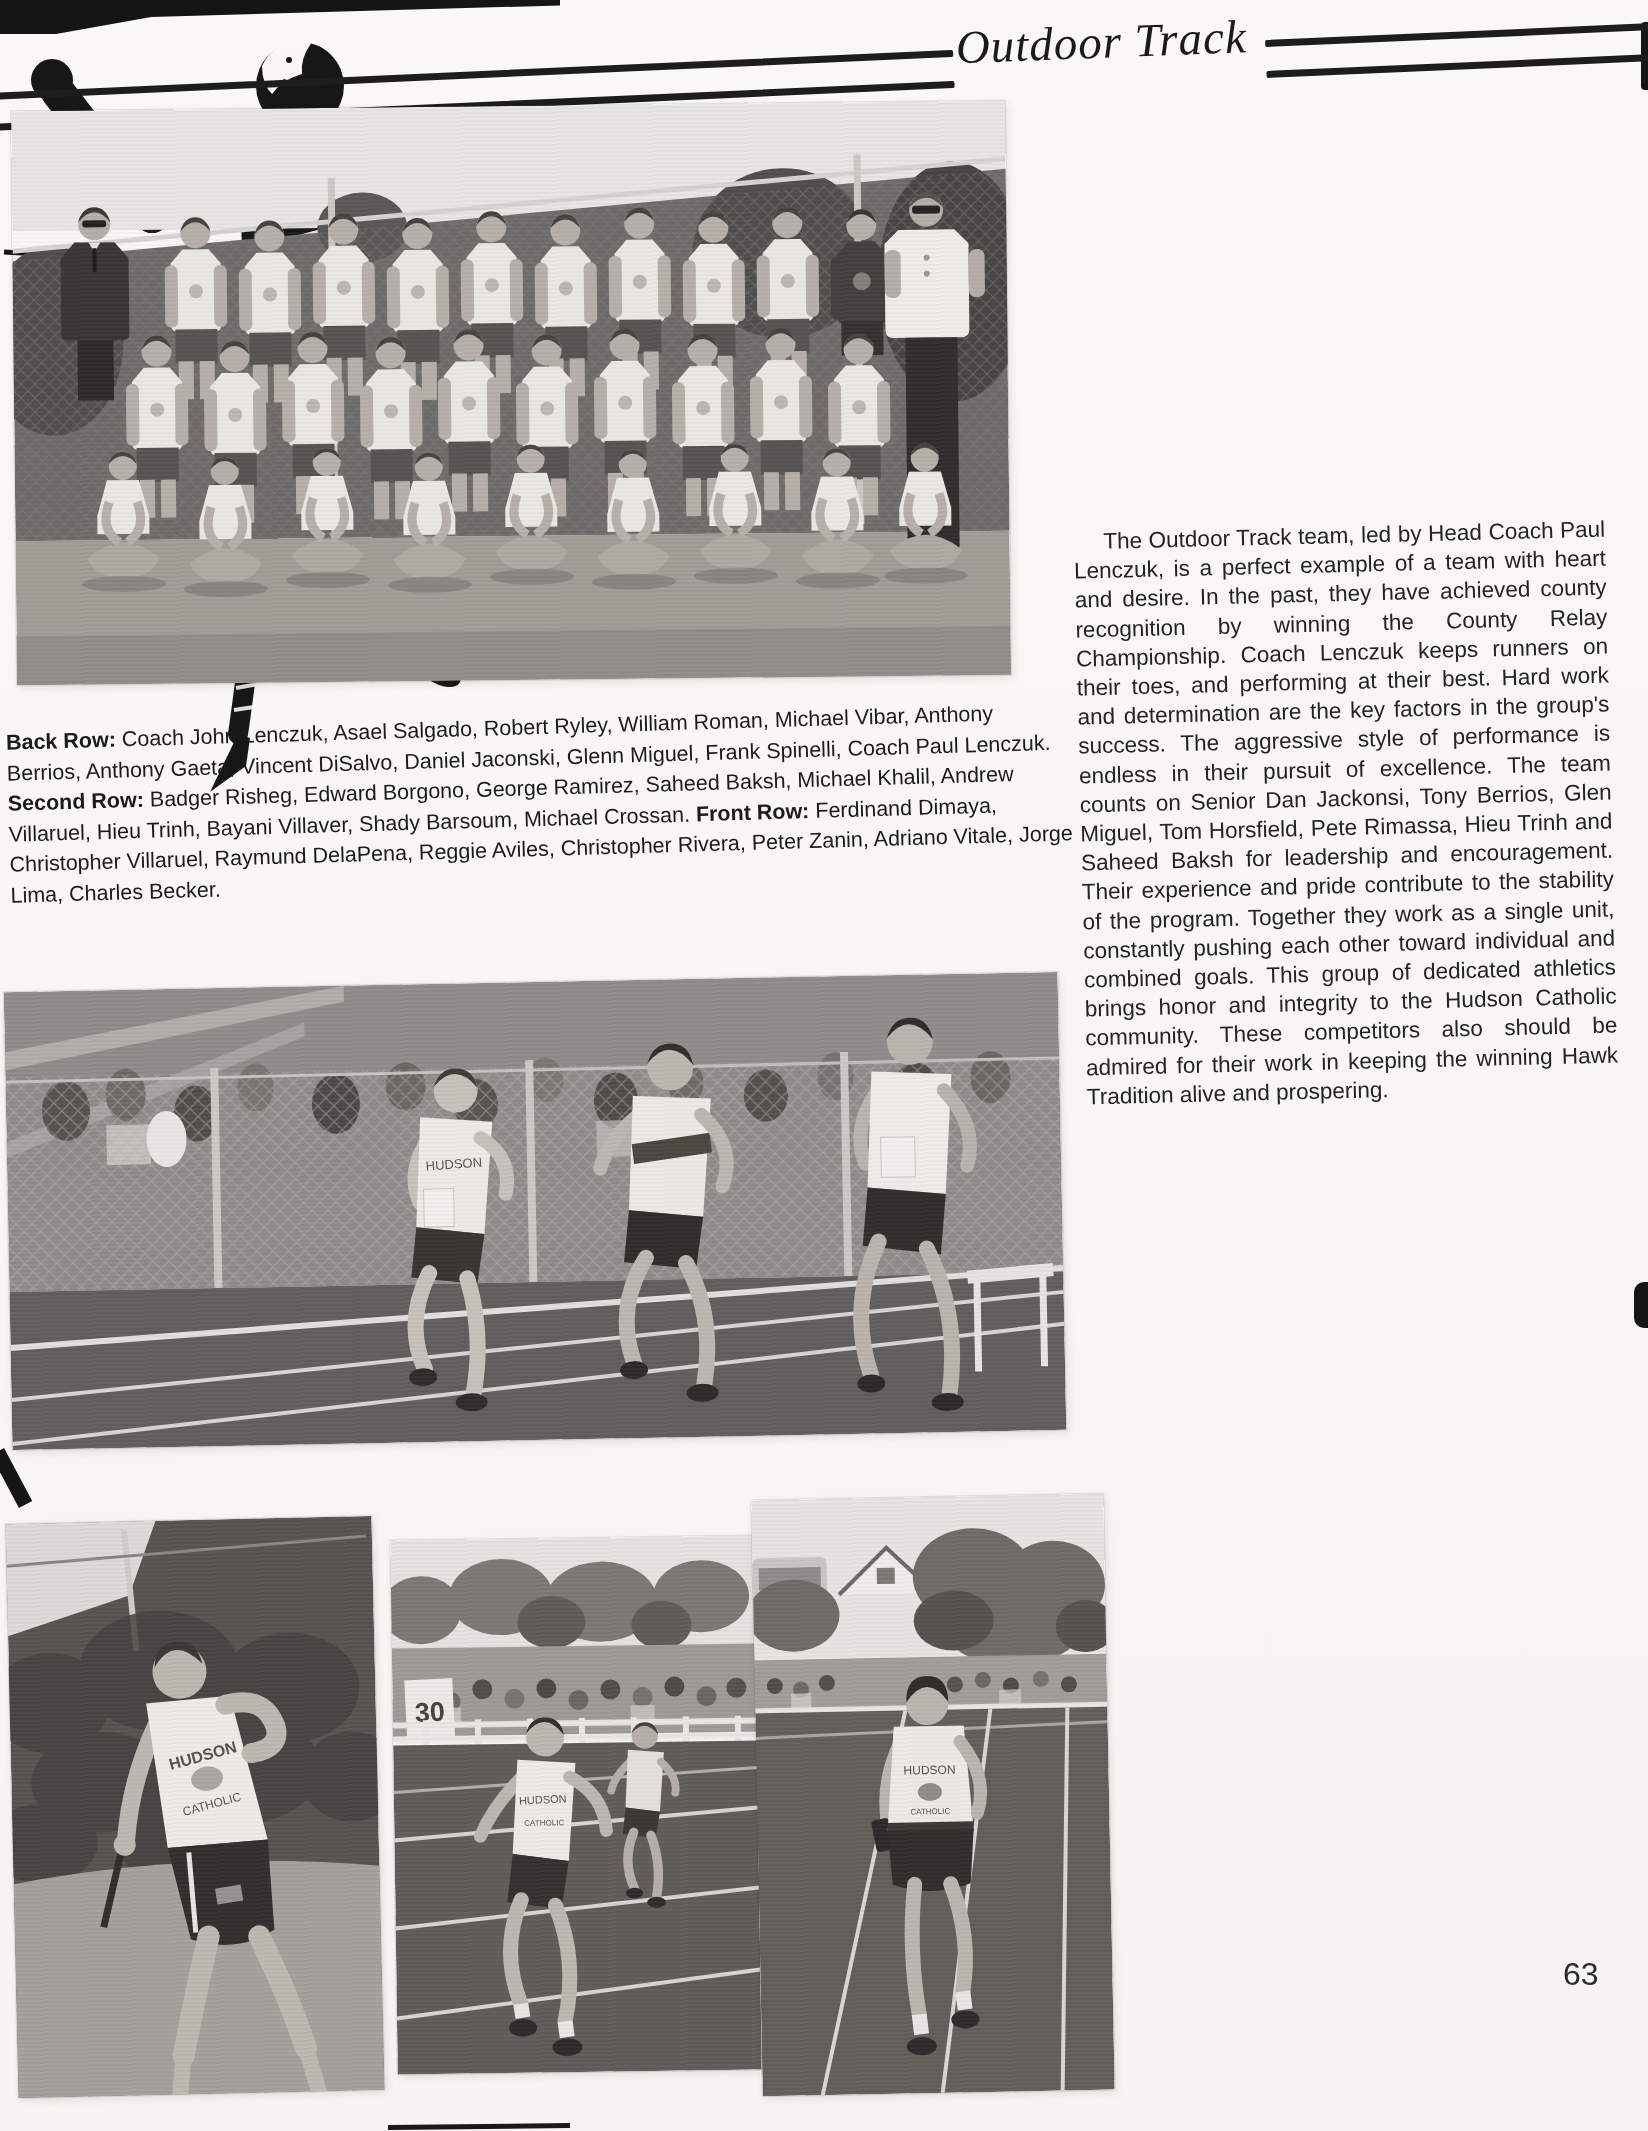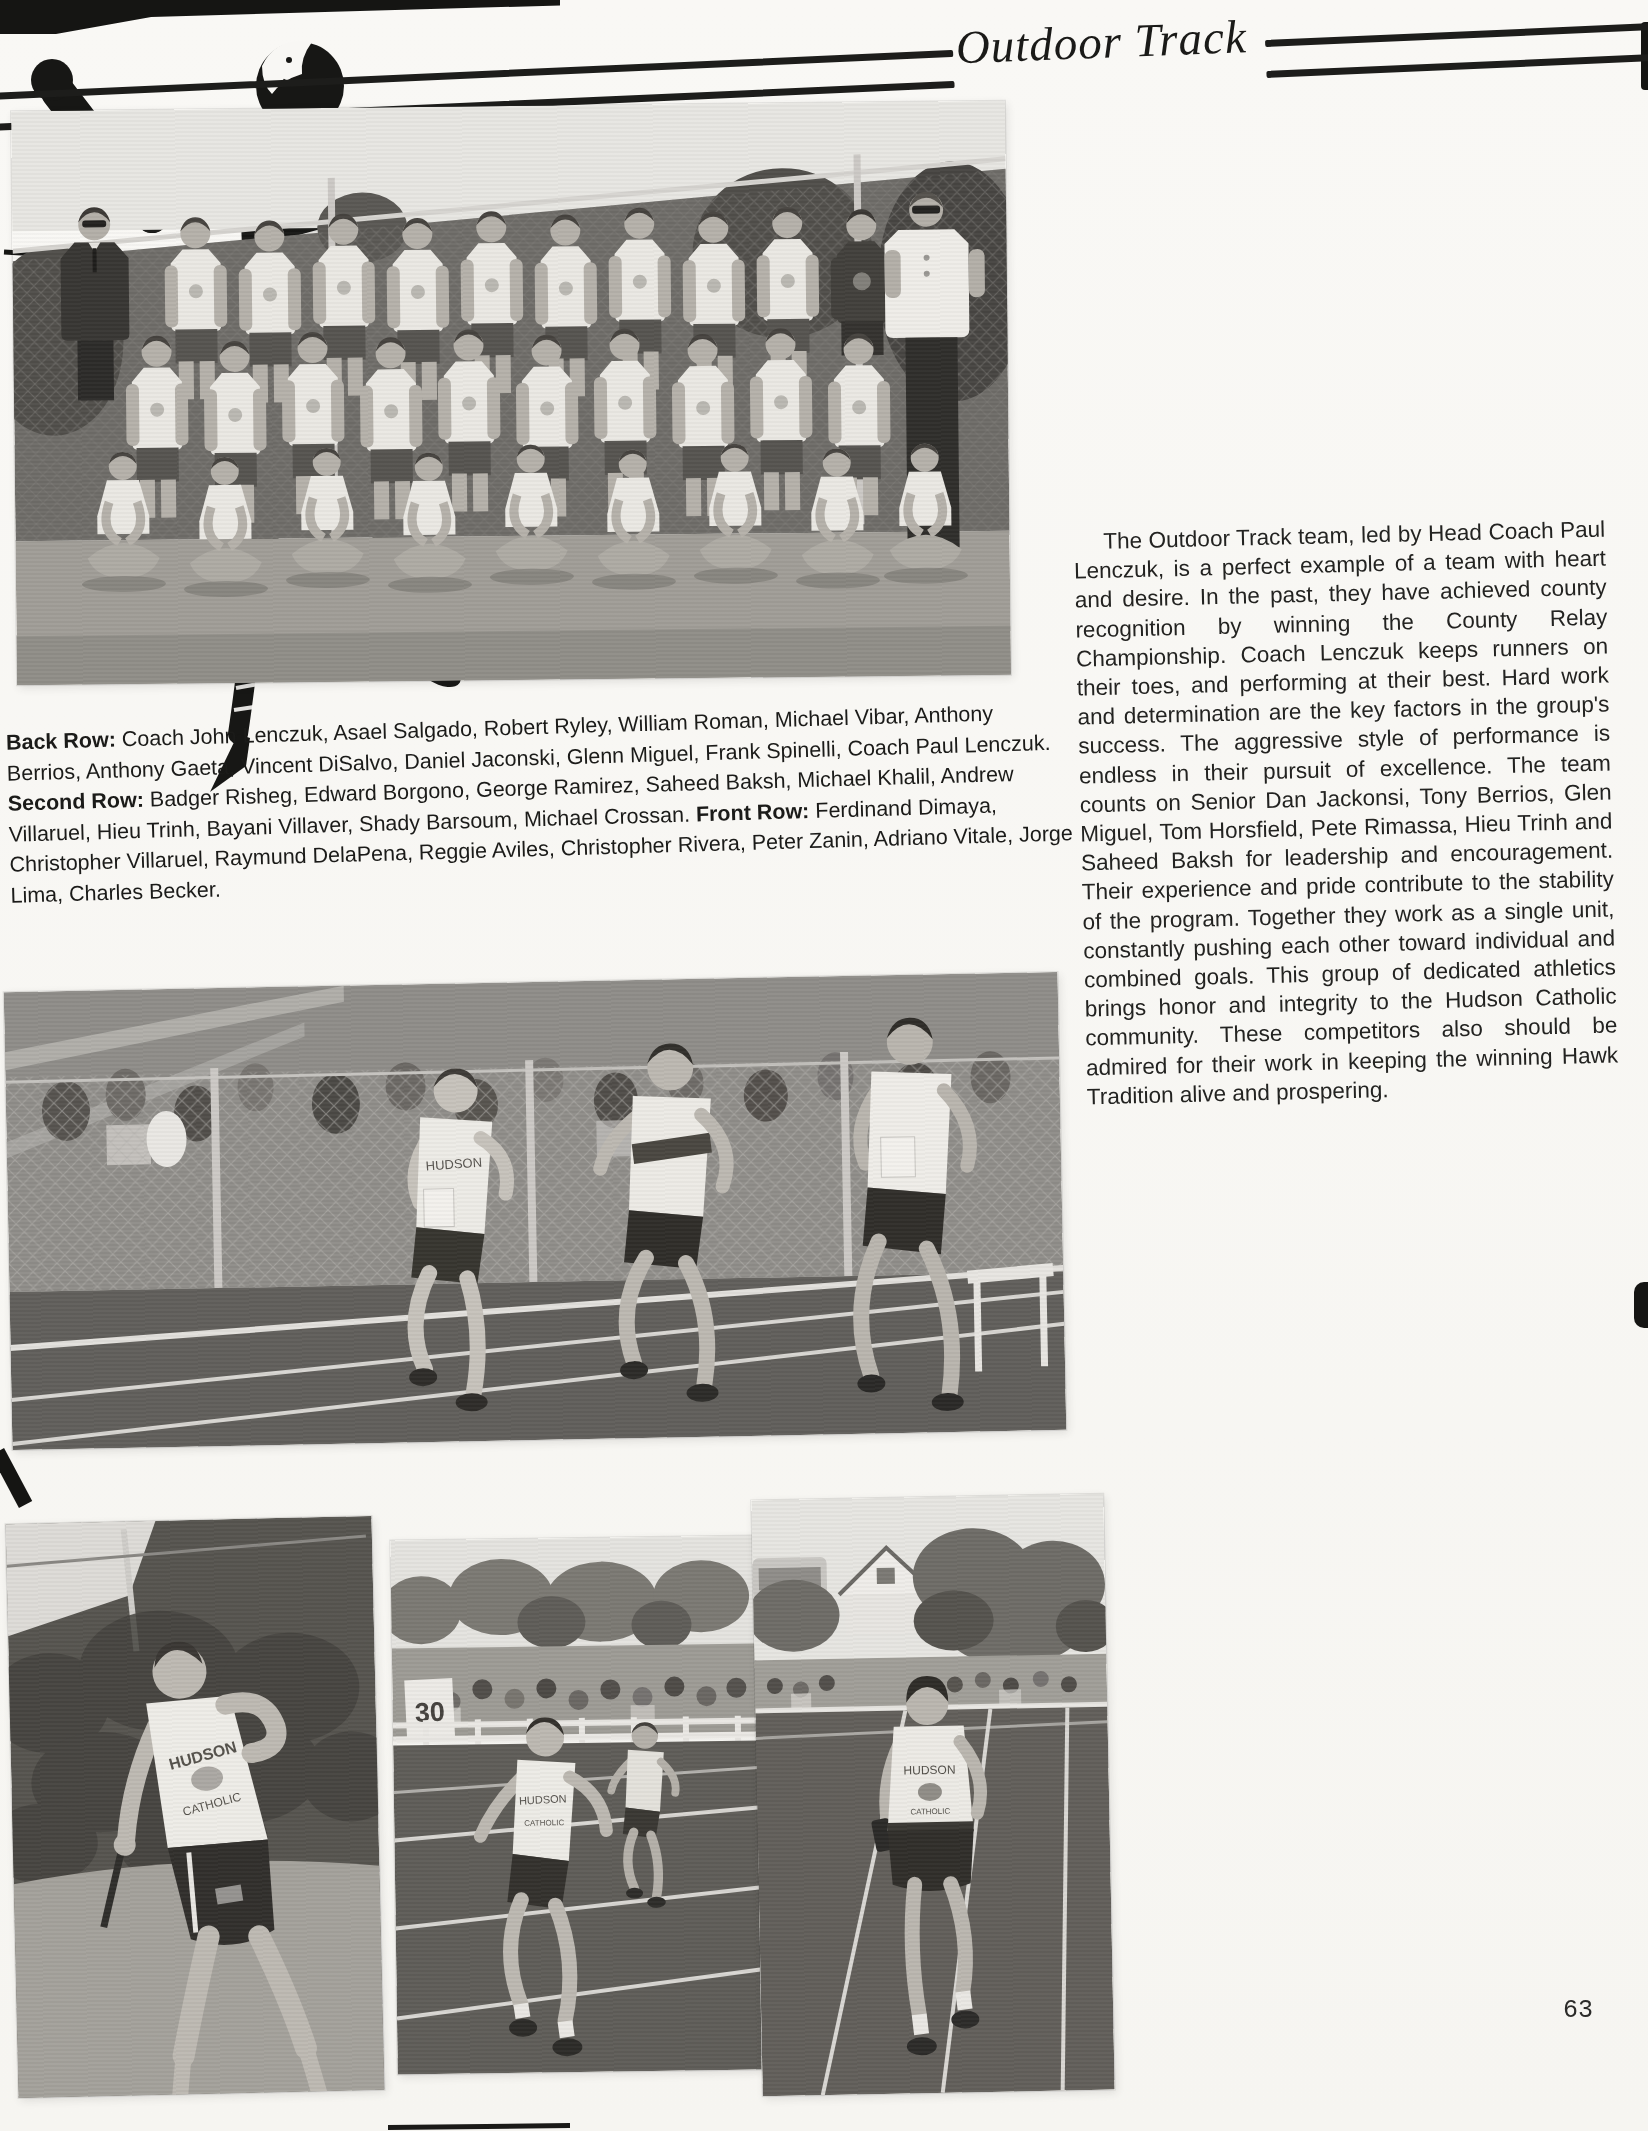--- a/index.html
+++ b/index.html
@@ -42,22 +42,22 @@
     transform:rotate(-1.7deg);
   }
   .caption b { font-weight:700; }
   .article {
     left:1080px; top:498px; width:532px;
     font-size:22.5px; line-height:29.2px; text-align:justify;
     text-indent:30px; color:#232321;
     transform:rotate(-1.4deg);
   }
   .page-number {
-    left:1563px; top:1996px; font-family:Liberation Mono, monospace;
-    font-size:25px; color:#2b2b29;
+    left:1563px; top:1956px; font-family:Liberation Sans, sans-serif;
+    font-size:32px; color:#2b2b29;
   }
   
   .streak-tl { left:0; top:0; width:560px; height:34px; background:#151513;
     clip-path:polygon(0 0, 100% 0, 100% 16%, 27% 50%, 10% 100%, 0 100%); }
   .mark-tr   { left:1641px; top:22px; width:7px; height:68px; background:#151513; border-radius:4px 0 0 4px; }
   .blob-r    { left:1634px; top:1282px; width:14px; height:46px; background:#151513; border-radius:10px 0 0 10px; }
   .slash-bl  { left:4px; top:1448px; width:15px; height:60px; background:#151513; transform:rotate(-28deg); }
   .line-b    { left:388px; top:2124px; width:182px; height:5px; background:#1a1a18; transform:rotate(-0.6deg); }
 </style>
 </head>

